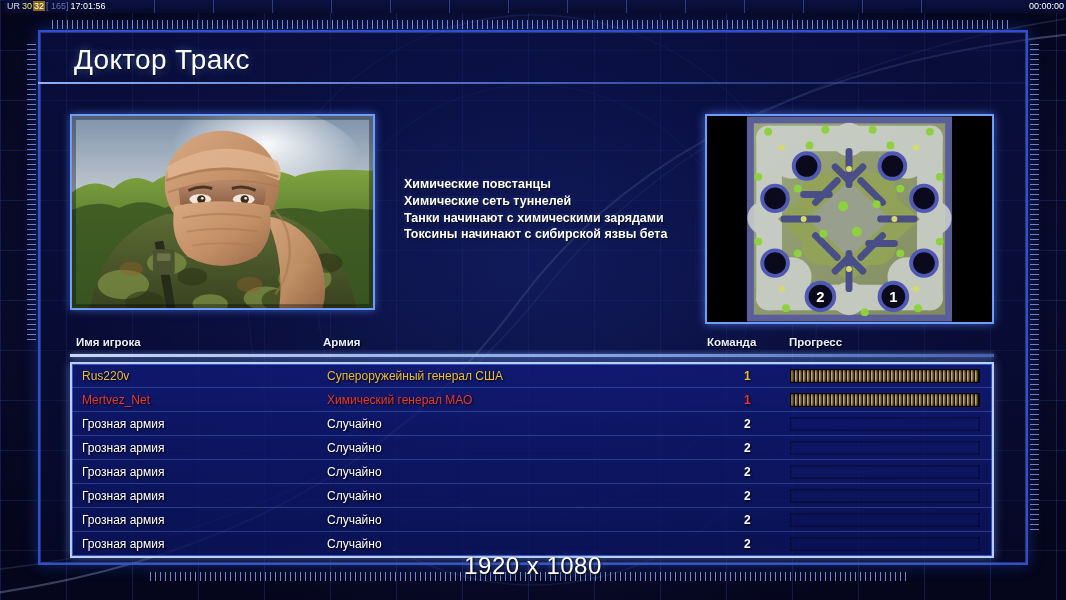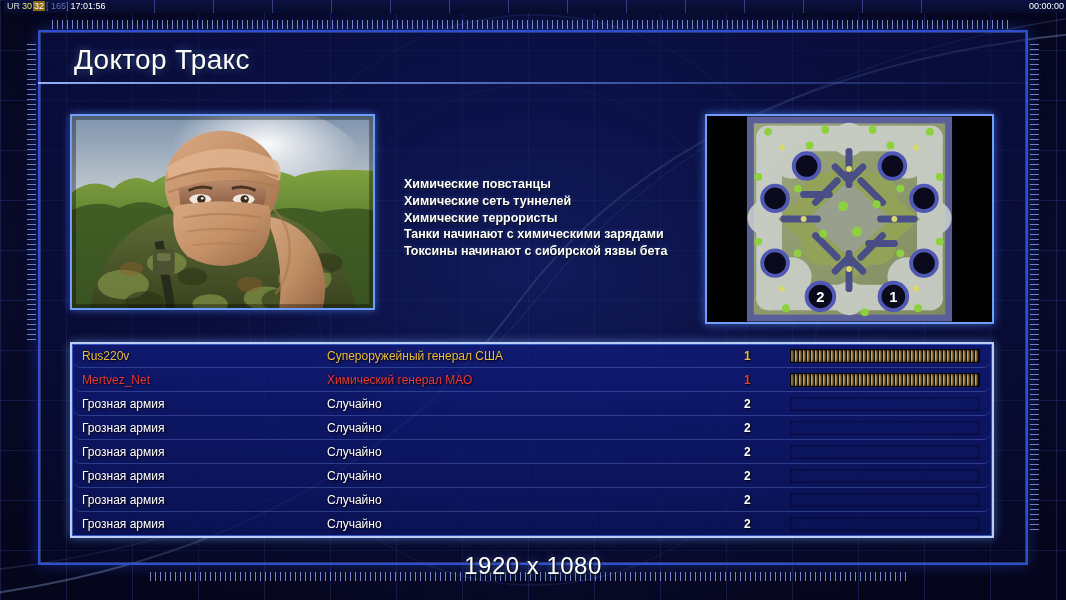--- a/index.html
+++ b/index.html
@@ -175,21 +175,20 @@
     margin-top: 6px;
     border: 2px solid #b9cdf5;
     box-shadow: 0 0 9px rgba(120,170,255,0.55), 0 0 0 1px rgba(60,100,210,0.8) inset;
     background: linear-gradient(to bottom, rgba(16,26,120,0.80) 0%, rgba(11,20,96,0.76) 100%);
   }
 
   .trow {
     position: relative;
     height: 24px;
     border-bottom: 1px solid rgba(120,155,245,0.30);
-    border-radius: 9px;
   }
   .trow:last-child { border-bottom: none; }
 
   .cell {
     position: absolute;
     top: 0;
     height: 24px;
     line-height: 24px;
     font-size: 12px;
     white-space: nowrap;
@@ -349,21 +348,20 @@
         <path d="M122 132 q30 -4 60 0" stroke="#a8764f" stroke-width="2" fill="none" opacity="0.4"></path>
         <path d="M200 92 q24 18 20 56 q-4 22 -14 34" stroke="#a8764f" stroke-width="2.5" fill="none" opacity="0.55"></path>
 
         <rect x="0" y="0" width="305" height="196" fill="none" stroke="rgba(0,0,0,0.35)" stroke-width="8"></rect>
       </svg>
     </div>
 
     <div class="desc-box">
       <div class="desc-line">Химические повстанцы</div>
       <div class="desc-line">Химические сеть туннелей</div>
-      <div class="desc-line">Химические террористы</div>
       <div class="desc-line">Танки начинают с химическими зарядами</div>
       <div class="desc-line">Токсины начинают с сибирской язвы бета</div>
     </div>
 
     <div class="map-box">
       <svg viewBox="0 0 289 210" preserveAspectRatio="none">
         <defs>
           <linearGradient id="terr" x1="0" y1="0" x2="1" y2="1">
             <stop offset="0%" stop-color="#9ea87e"></stop>
             <stop offset="100%" stop-color="#7e8a5e"></stop>
@@ -461,20 +459,27 @@
             <circle cx="212" cy="32" r="3"></circle>
           <circle cx="76" cy="176" r="3"></circle>
             <circle cx="212" cy="176" r="3"></circle>
         </g>
       </svg>
     </div>
   </div>
 
   <div class="table-wrap">
 
+    <div class="thead">
+      <div class="th th-name">Имя игрока</div>
+      <div class="th th-army">Армия</div>
+      <div class="th th-team">Команда</div>
+      <div class="th th-prog">Прогресс</div>
+      <div class="thead-rule"></div>
+    </div>
 
     <div class="tbody">
 
       <div class="trow">
         <div class="cell c-name col-gold">Rus220v</div>
         <div class="cell c-army col-gold">Супероружейный генерал США</div>
         <div class="cell c-team col-gold">1</div>
         <div class="cell c-prog">
             <div class="progress"></div>
           </div>

